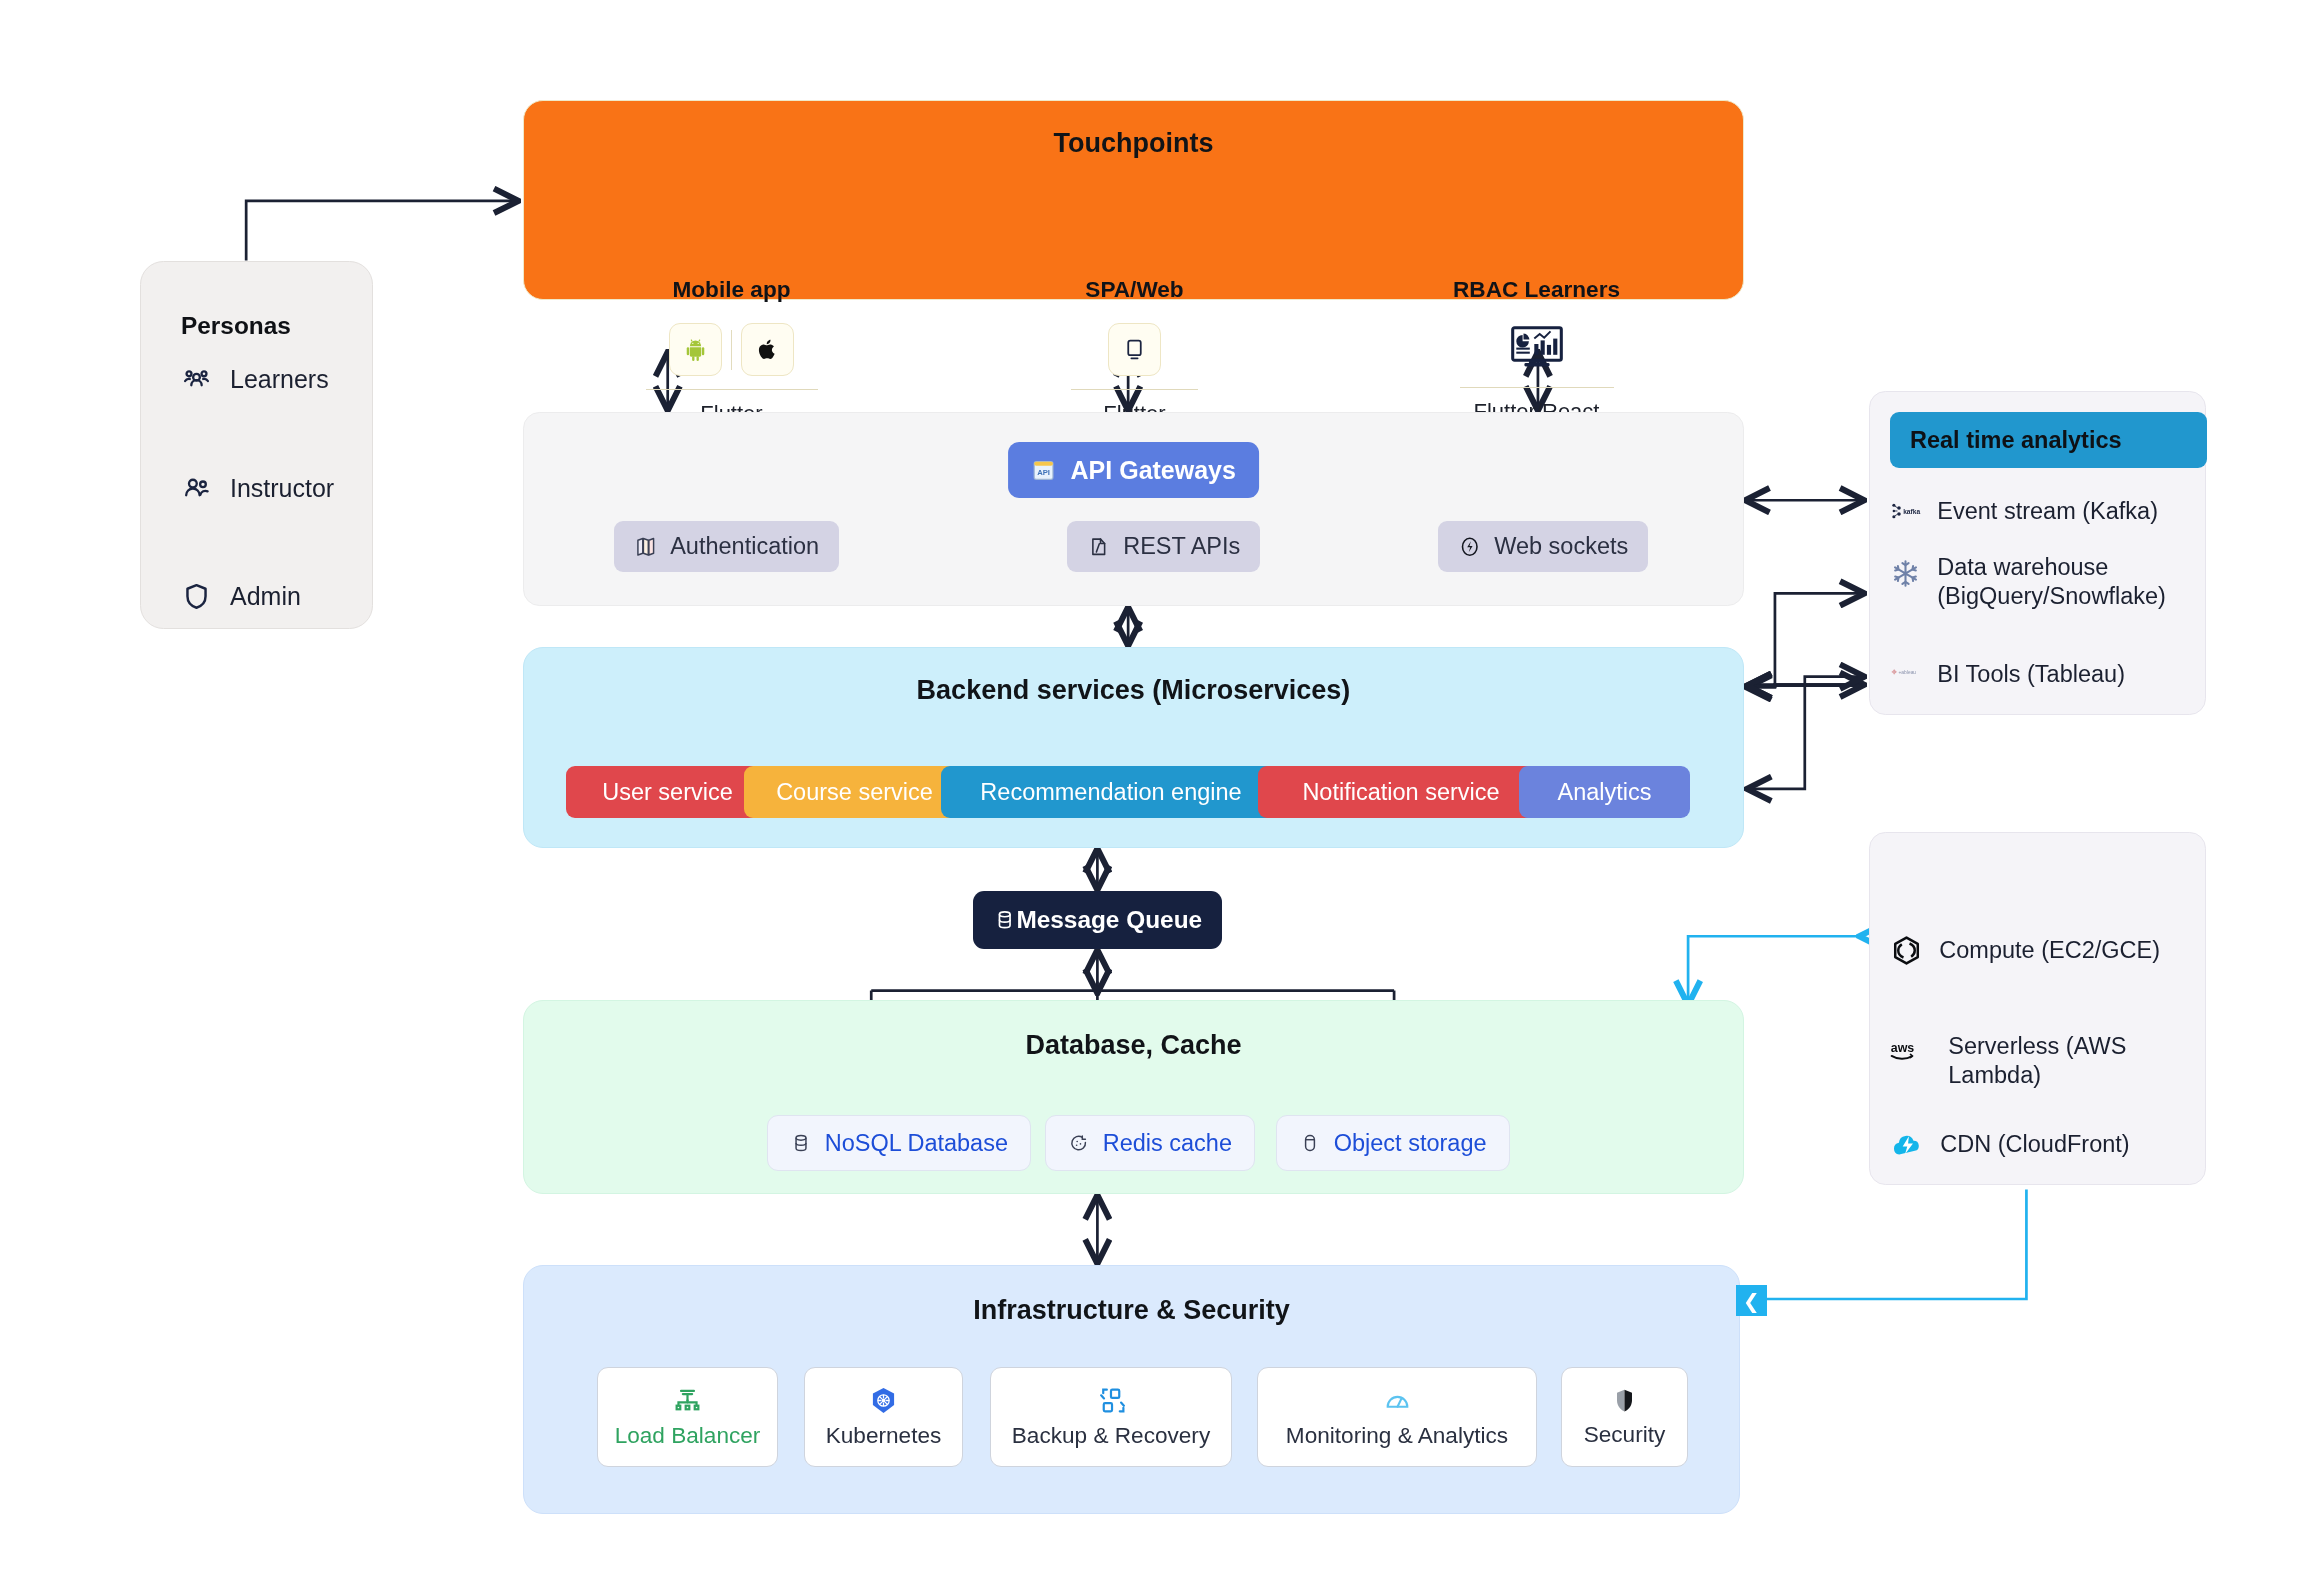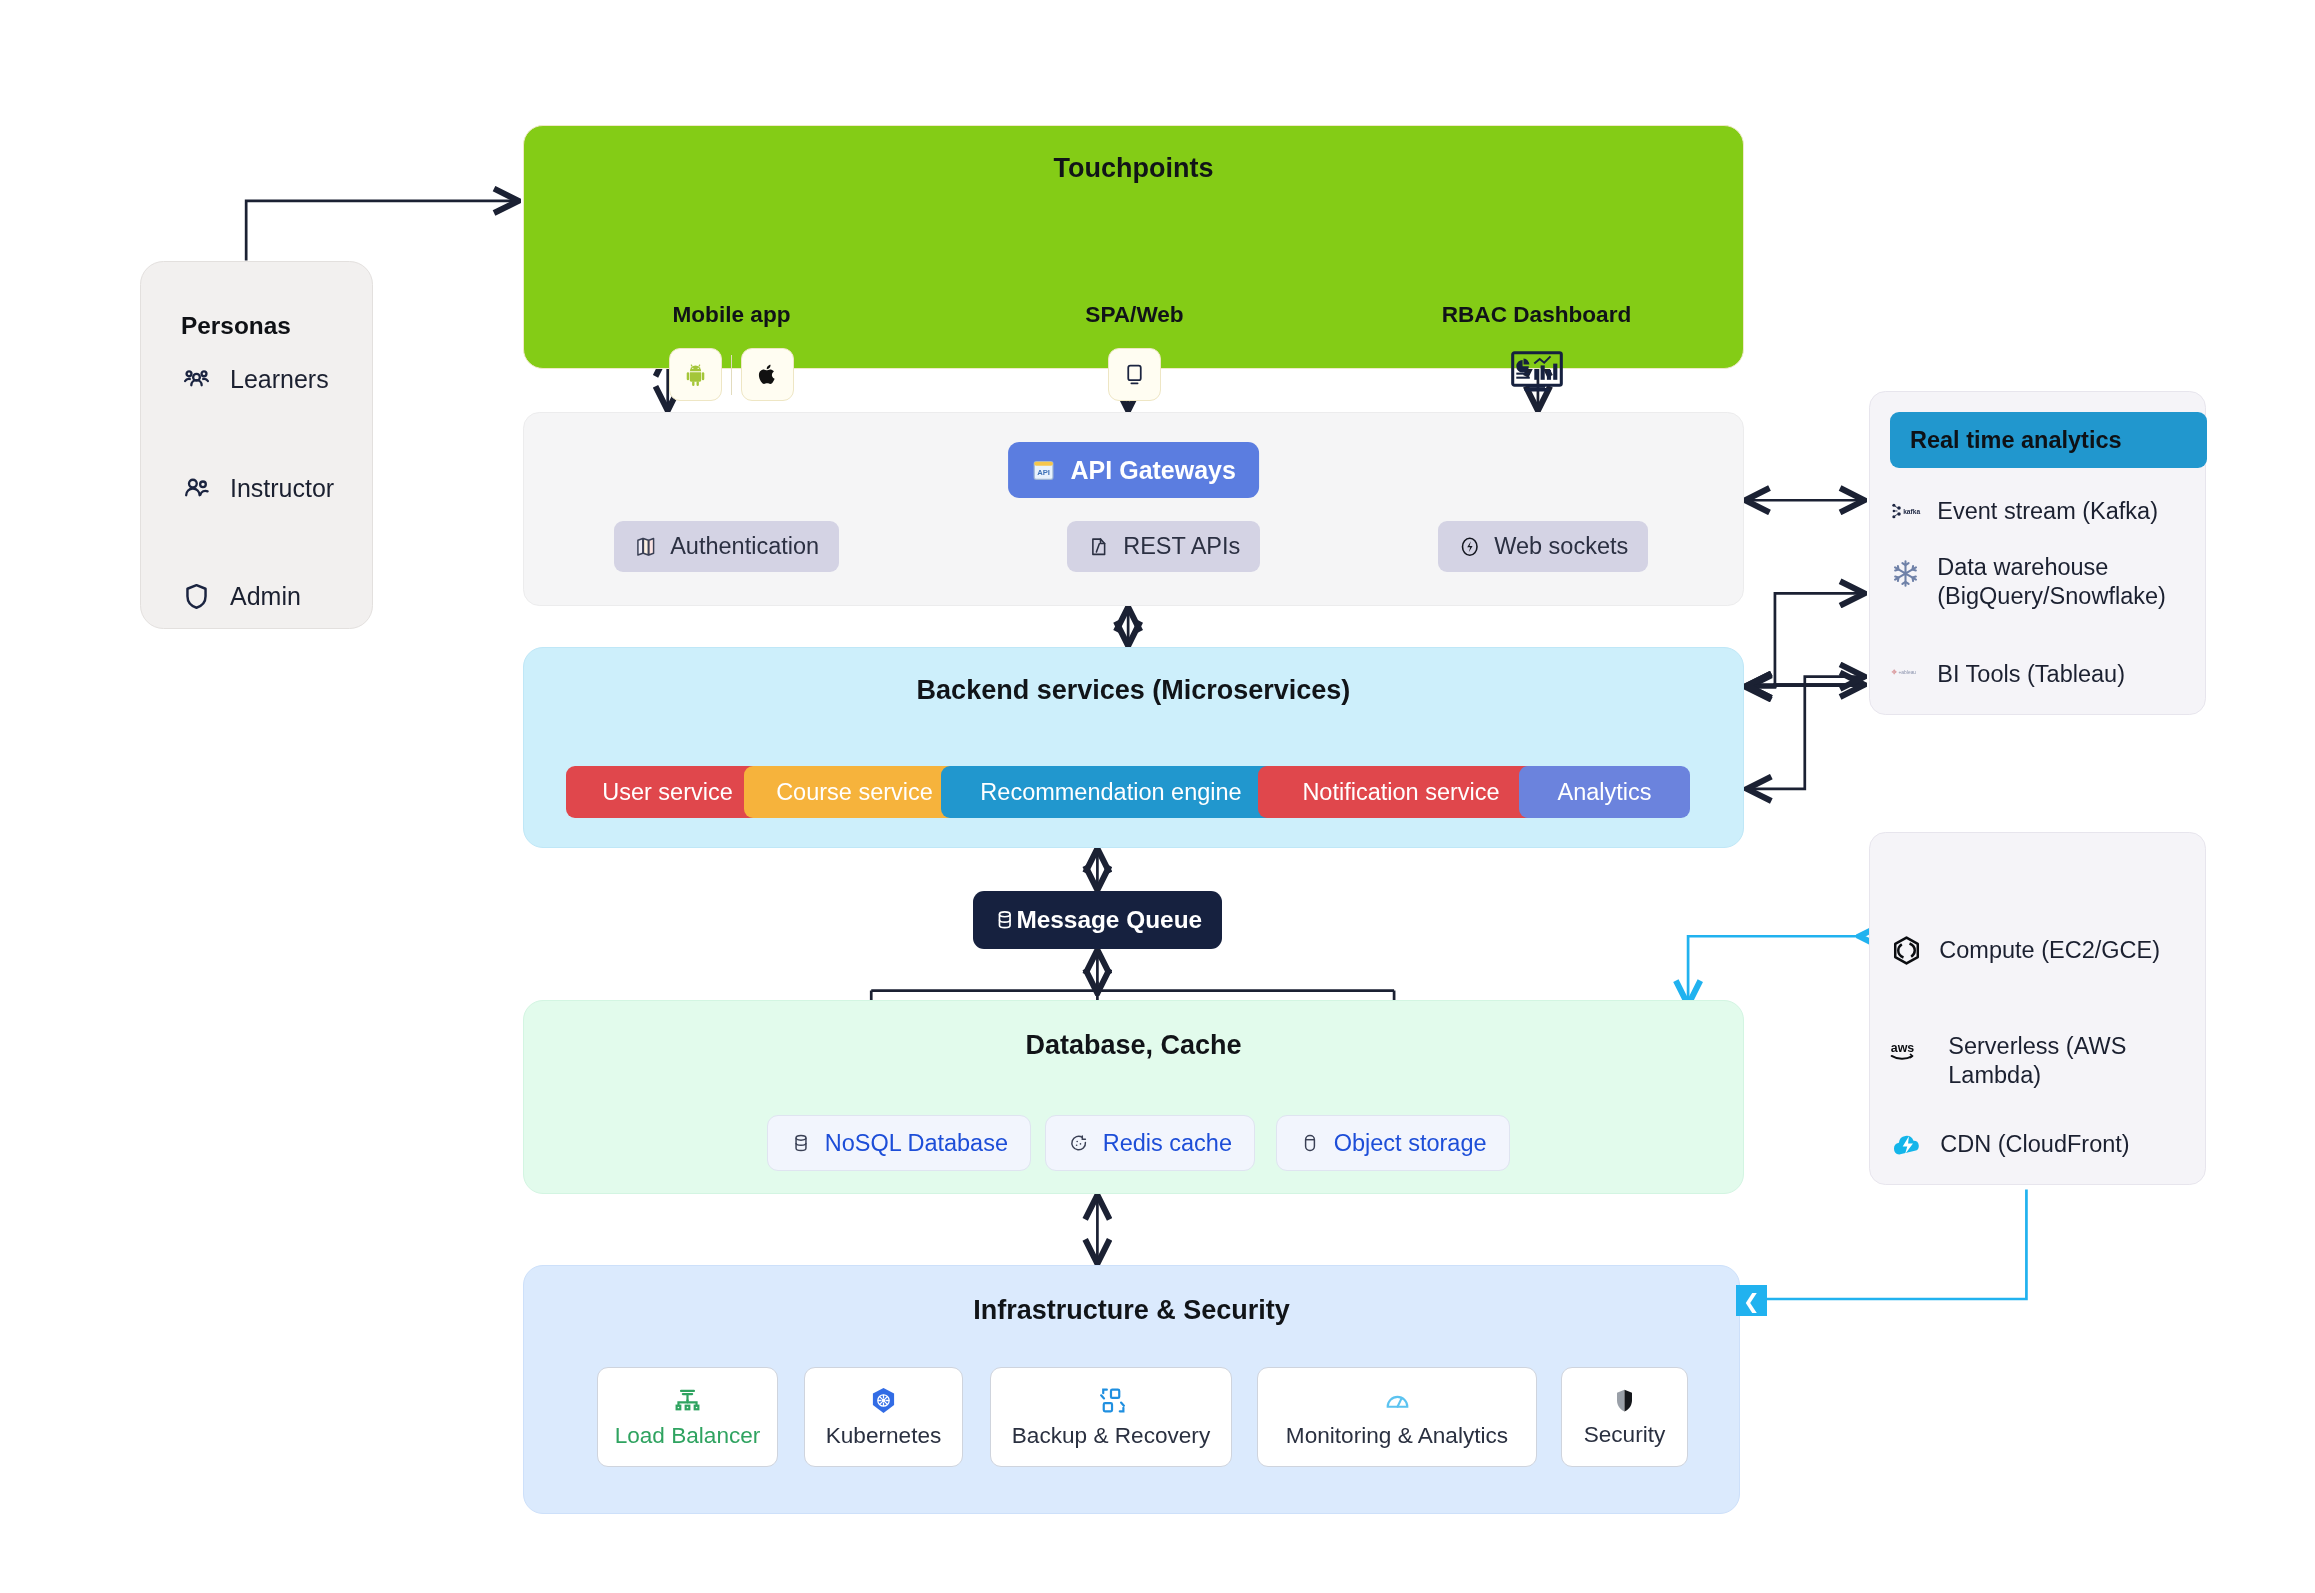--- a/index.html
+++ b/index.html
@@ -13,21 +13,21 @@
 
   
   #personas{left:140px;top:261px;width:233px;height:368px;background:#f2f0ef;
             border:0.9px solid #e3e0de;border-radius:23.5px;}
   #personas .ptitle{position:absolute;left:40px;top:50px;font-size:24.4px;font-weight:bold;color:#0f1115;}
   .persona-row{position:absolute;left:40px;display:flex;align-items:center;gap:18px;}
   .persona-row .plabel{font-size:25px;color:#1b2030;}
   .ic{display:inline-block;line-height:0;}
 
   
-  #touchpoints{left:523px;top:125px;width:1221px;height:244px;background:#84cc16;
+  #touchpoints{left:523px;top:100px;width:1221px;height:200px;background:#f97316;
                border:0.9px solid #f0e9c8;}
   #touchpoints .panel-title{font-size:27px;margin-top:27px;}
   .tp-col{position:absolute;top:176px;text-align:center;}
   .tp-head{font-size:22.6px;font-weight:bold;color:#101318;margin-bottom:20px;}
   .tp-icons{display:flex;justify-content:center;align-items:center;gap:9px;}
   .tp-chip{width:51px;height:51px;border:0.9px solid #eee6c4;border-radius:11px;background:#fffdf2;
            display:flex;align-items:center;justify-content:center;}
   .tp-divider{width:0.9px;height:40px;background:#e2dcbe;}
   .tp-rule{height:0.9px;background:#e0d9bb;margin:12.7px auto 0 auto;}
   .tp-sub{font-size:22px;color:#1d212b;margin-top:11px;}
@@ -232,21 +232,21 @@
           <rect x="6" y="3.5" width="12" height="14" rx="2"></rect>
           <path d="M9 20.5h6"></path>
         </svg>
       </div>
     </div>
     <div class="tp-rule" style="width:127px"></div>
     <div class="tp-sub">Flutter</div>
   </div>
 
   <div class="tp-col" style="left:877px;width:271px">
-    <div class="tp-head">RBAC Dashboard</div>
+    <div class="tp-head">RBAC Learners</div>
     <div class="tp-icons">
       <div style="width:65px;height:51px;display:flex;align-items:center;justify-content:center">
         <svg width="56" height="45" viewBox="0 0 62 50">
           <rect x="4" y="2" width="54" height="36" rx="2" fill="none" stroke="#16213f" stroke-width="3.4"></rect>
           <path d="M15 10a7 7 0 1 0 7 7h-7z" fill="#16213f"></path>
           <path d="M16 8.4a7 7 0 0 1 6.6 6.6H16z" fill="#16213f"></path>
           <rect x="8" y="24" width="15" height="2.3" fill="#16213f"></rect>
           <rect x="8" y="28.5" width="15" height="2.3" fill="#16213f"></rect>
           <rect x="28" y="20" width="4.6" height="12" fill="#16213f"></rect>
           <rect x="35" y="16" width="4.6" height="16" fill="#16213f"></rect>

